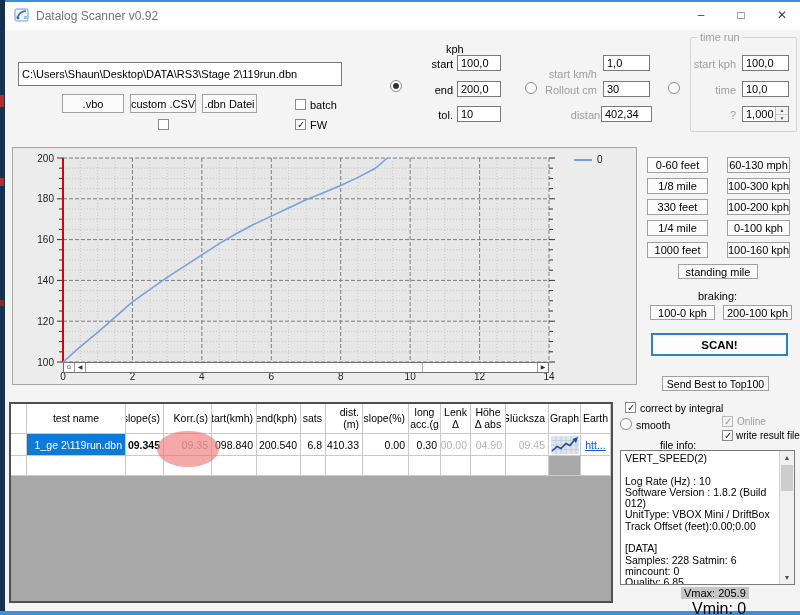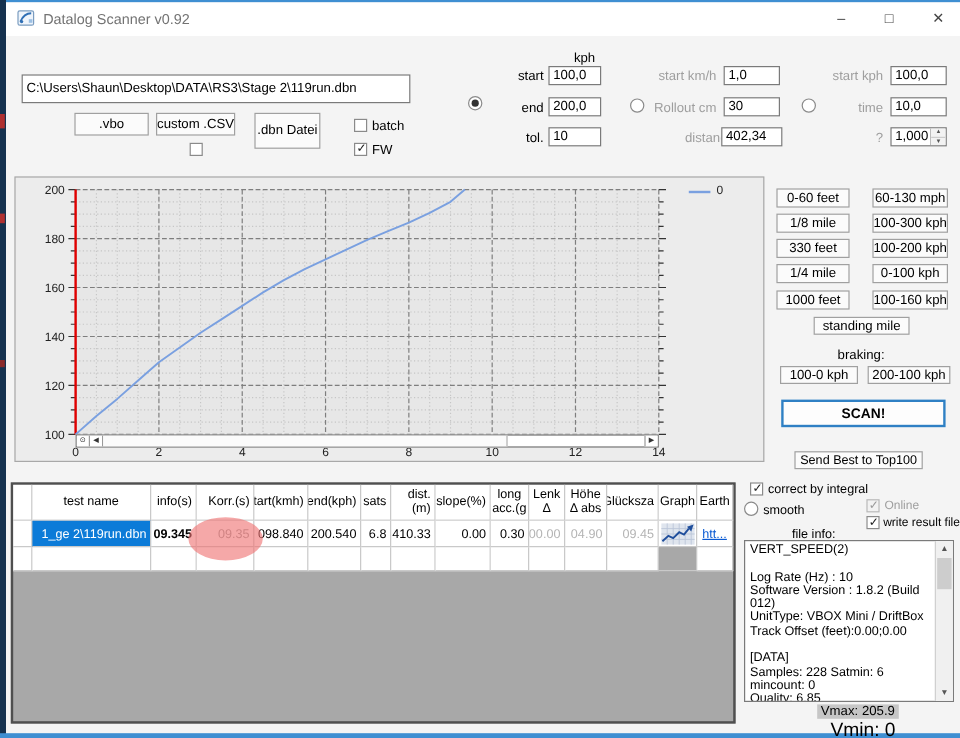--- a/index.html
+++ b/index.html
@@ -111,46 +111,49 @@
     </svg>
   </div>
   <span class="abs" id="win-title">Datalog Scanner v0.92</span>
   <span class="abs cap-btn" style="left:690px;">–</span>
   <span class="abs cap-btn" style="left:730px;">□</span>
   <span class="abs cap-btn" style="left:771px;">✕</span>
 
   <div class="abs tb" style="left:18px;top:62px;width:324px;height:24px;">C:\Users\Shaun\Desktop\DATA\RS3\Stage 2\119run.dbn</div>
   <div class="abs wbtn" style="left:62px;top:94px;width:62px;height:19px;">.vbo</div>
   <div class="abs wbtn" style="left:130px;top:94px;width:66px;height:19px;">custom .CSV</div>
-  <div class="abs wbtn" style="left:202px;top:94px;width:55px;height:30px;margin-left:10px;">.dbn Datei</div>
+  <div class="abs wbtn" style="left:202px;top:94px;width:55px;height:19px;">.dbn Datei</div>
   <div class="abs cb" style="left:158px;top:119px;"></div>
   <div class="abs cb" style="left:295px;top:99px;"></div>
   <span class="abs lbl" style="left:310px;top:99px;">batch</span>
   <div class="abs cb checked" style="left:295px;top:119px;"></div>
   <span class="abs lbl" style="left:310px;top:119px;">FW</span>
 
   <div class="abs radio checked" style="left:390px;top:80px;"></div>
   <div class="abs radio" style="left:525px;top:82px;"></div>
   <div class="abs radio" style="left:668px;top:82px;"></div>
 
-  <span class="abs lbl" style="left:446px;top:43px;width:50px;text-align:right;">kph</span>
+  <span class="abs lbl" style="left:446px;top:43px;width:50px;text-align:left;">kph</span>
   <span class="abs lbl r" style="left:410px;top:58px;width:43px;">start</span>
   <div class="abs tb" style="left:457px;top:55px;width:44px;height:16px;">100,0</div>
   <span class="abs lbl r" style="left:410px;top:84px;width:43px;">end</span>
   <div class="abs tb" style="left:457px;top:81px;width:44px;height:16px;">200,0</div>
   <span class="abs lbl r" style="left:410px;top:109px;width:43px;">tol.</span>
   <div class="abs tb" style="left:457px;top:106px;width:44px;height:16px;">10</div>
 
-  <span class="abs lbl dim r" style="left:543px;top:58px;width:54px;">start km/h</span>
+  <span class="abs lbl dim r" style="left:543px;top:68px;width:54px;">start km/h</span>
   <div class="abs tb" style="left:603px;top:55px;width:47px;height:16px;">1,0</div>
   <span class="abs lbl dim r" style="left:543px;top:84px;width:54px;">Rollout cm</span>
   <div class="abs tb" style="left:603px;top:81px;width:47px;height:16px;">30</div>
   <span class="abs lbl dim r" style="left:570px;top:109px;width:54px;">distance m</span>
   <div class="abs tb" style="left:601px;top:106px;width:51px;height:16px;">402,34</div>
 
+  <div class="abs group dim" style="left:690px;top:37px;width:107px;height:95px;">
+    <span class="glabel">time run</span>
+  </div>
   <span class="abs lbl dim r" style="left:690px;top:58px;width:46px;">start kph</span>
   <div class="abs tb" style="left:742px;top:55px;width:47px;height:16px;">100,0</div>
   <span class="abs lbl dim r" style="left:690px;top:84px;width:46px;">time</span>
   <div class="abs tb" style="left:742px;top:81px;width:47px;height:16px;">10,0</div>
   <span class="abs lbl dim r" style="left:690px;top:109px;width:46px;">?</span>
   <div class="abs tb" style="left:742px;top:106px;width:47px;height:16px;padding-right:0;">
     <span>1,000</span>
     <span class="spin-col">
       <span class="spin-btn">▲</span>
       <span class="spin-btn">▼</span>
@@ -329,21 +332,21 @@
     </div>
   </div>
   <span class="abs" id="vmax-badge">Vmax: 205.9</span>
   <span class="abs" id="vmin-text">Vmin: 0</span>
 
   <div class="abs" id="table-wrap">
     <div id="grid">
 
       <div class="cell hcell"></div>
       <div class="cell hcell">test name</div>
-      <div class="cell hcell h-r">info(s)</div>
+      <div class="cell hcell h-r">slope(s)</div>
       <div class="cell hcell h-r">Korr.(s)</div>
       <div class="cell hcell h-r">start(kmh)</div>
       <div class="cell hcell h-r">end(kph)</div>
       <div class="cell hcell h-r">sats</div>
       <div class="cell hcell h-r">dist.(m)</div>
       <div class="cell hcell h-r">slope(%)</div>
       <div class="cell hcell">long
 acc.(g</div>
       <div class="cell hcell">Lenk
 Δ</div>

